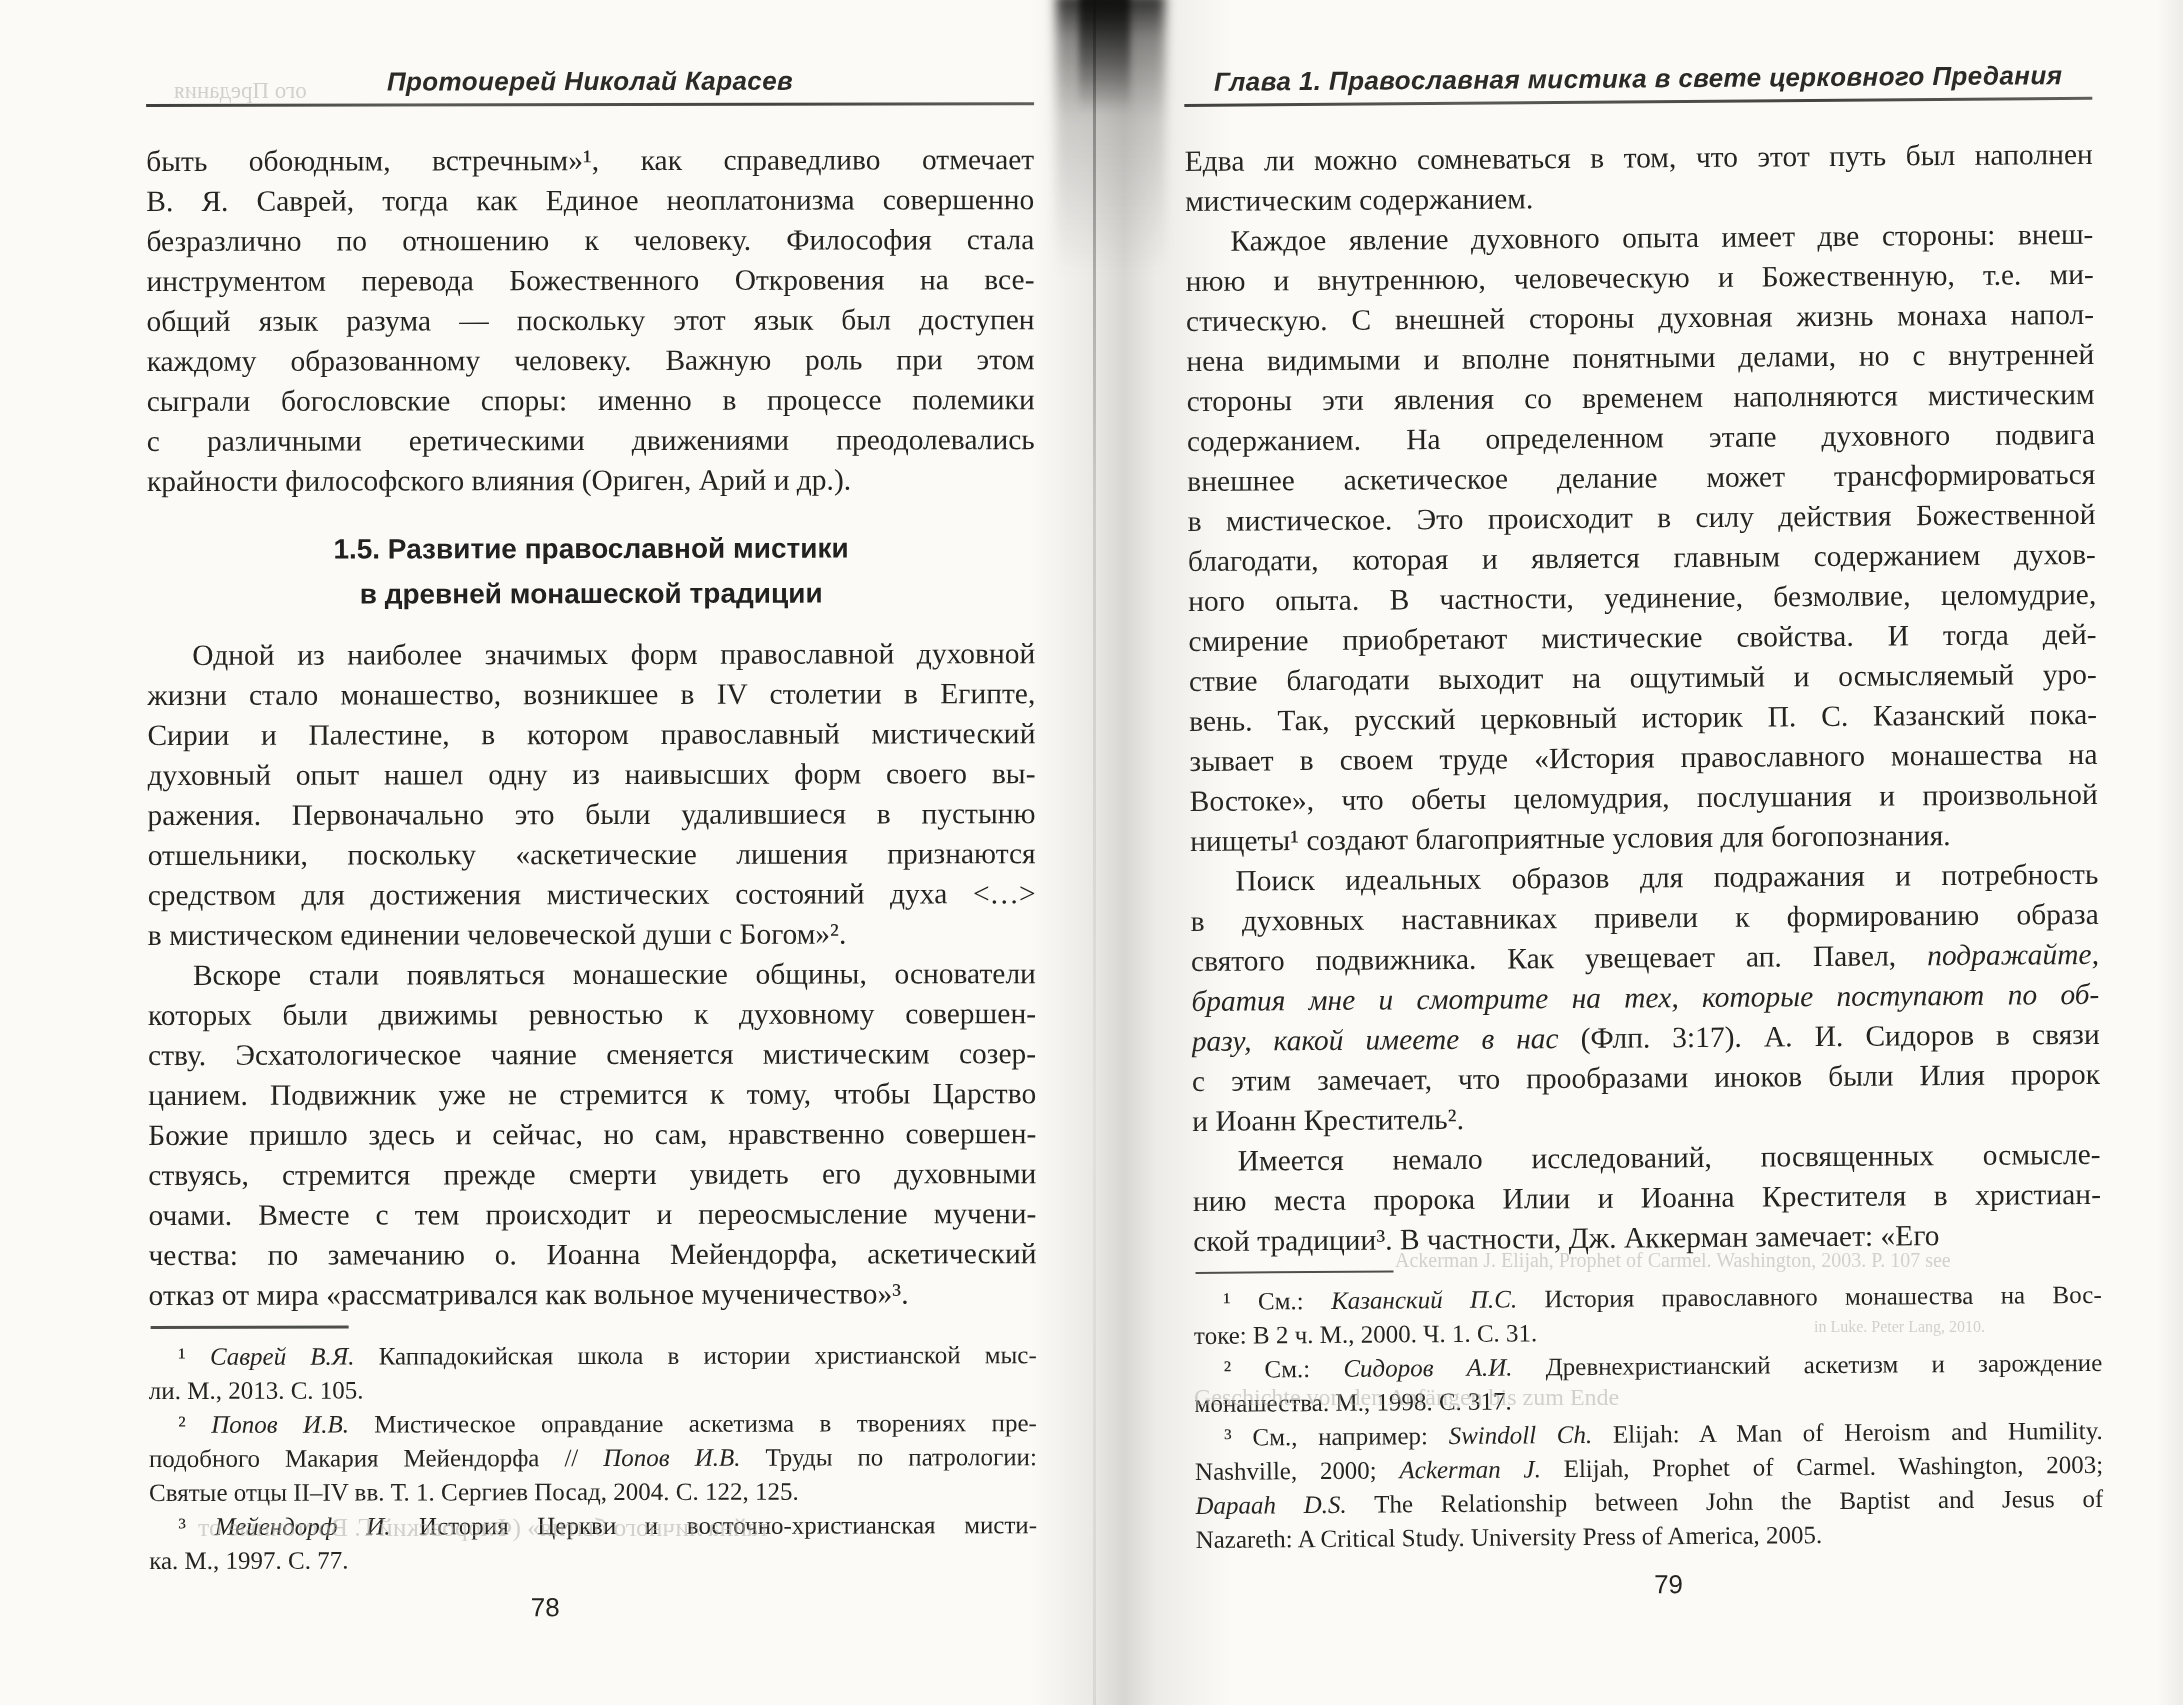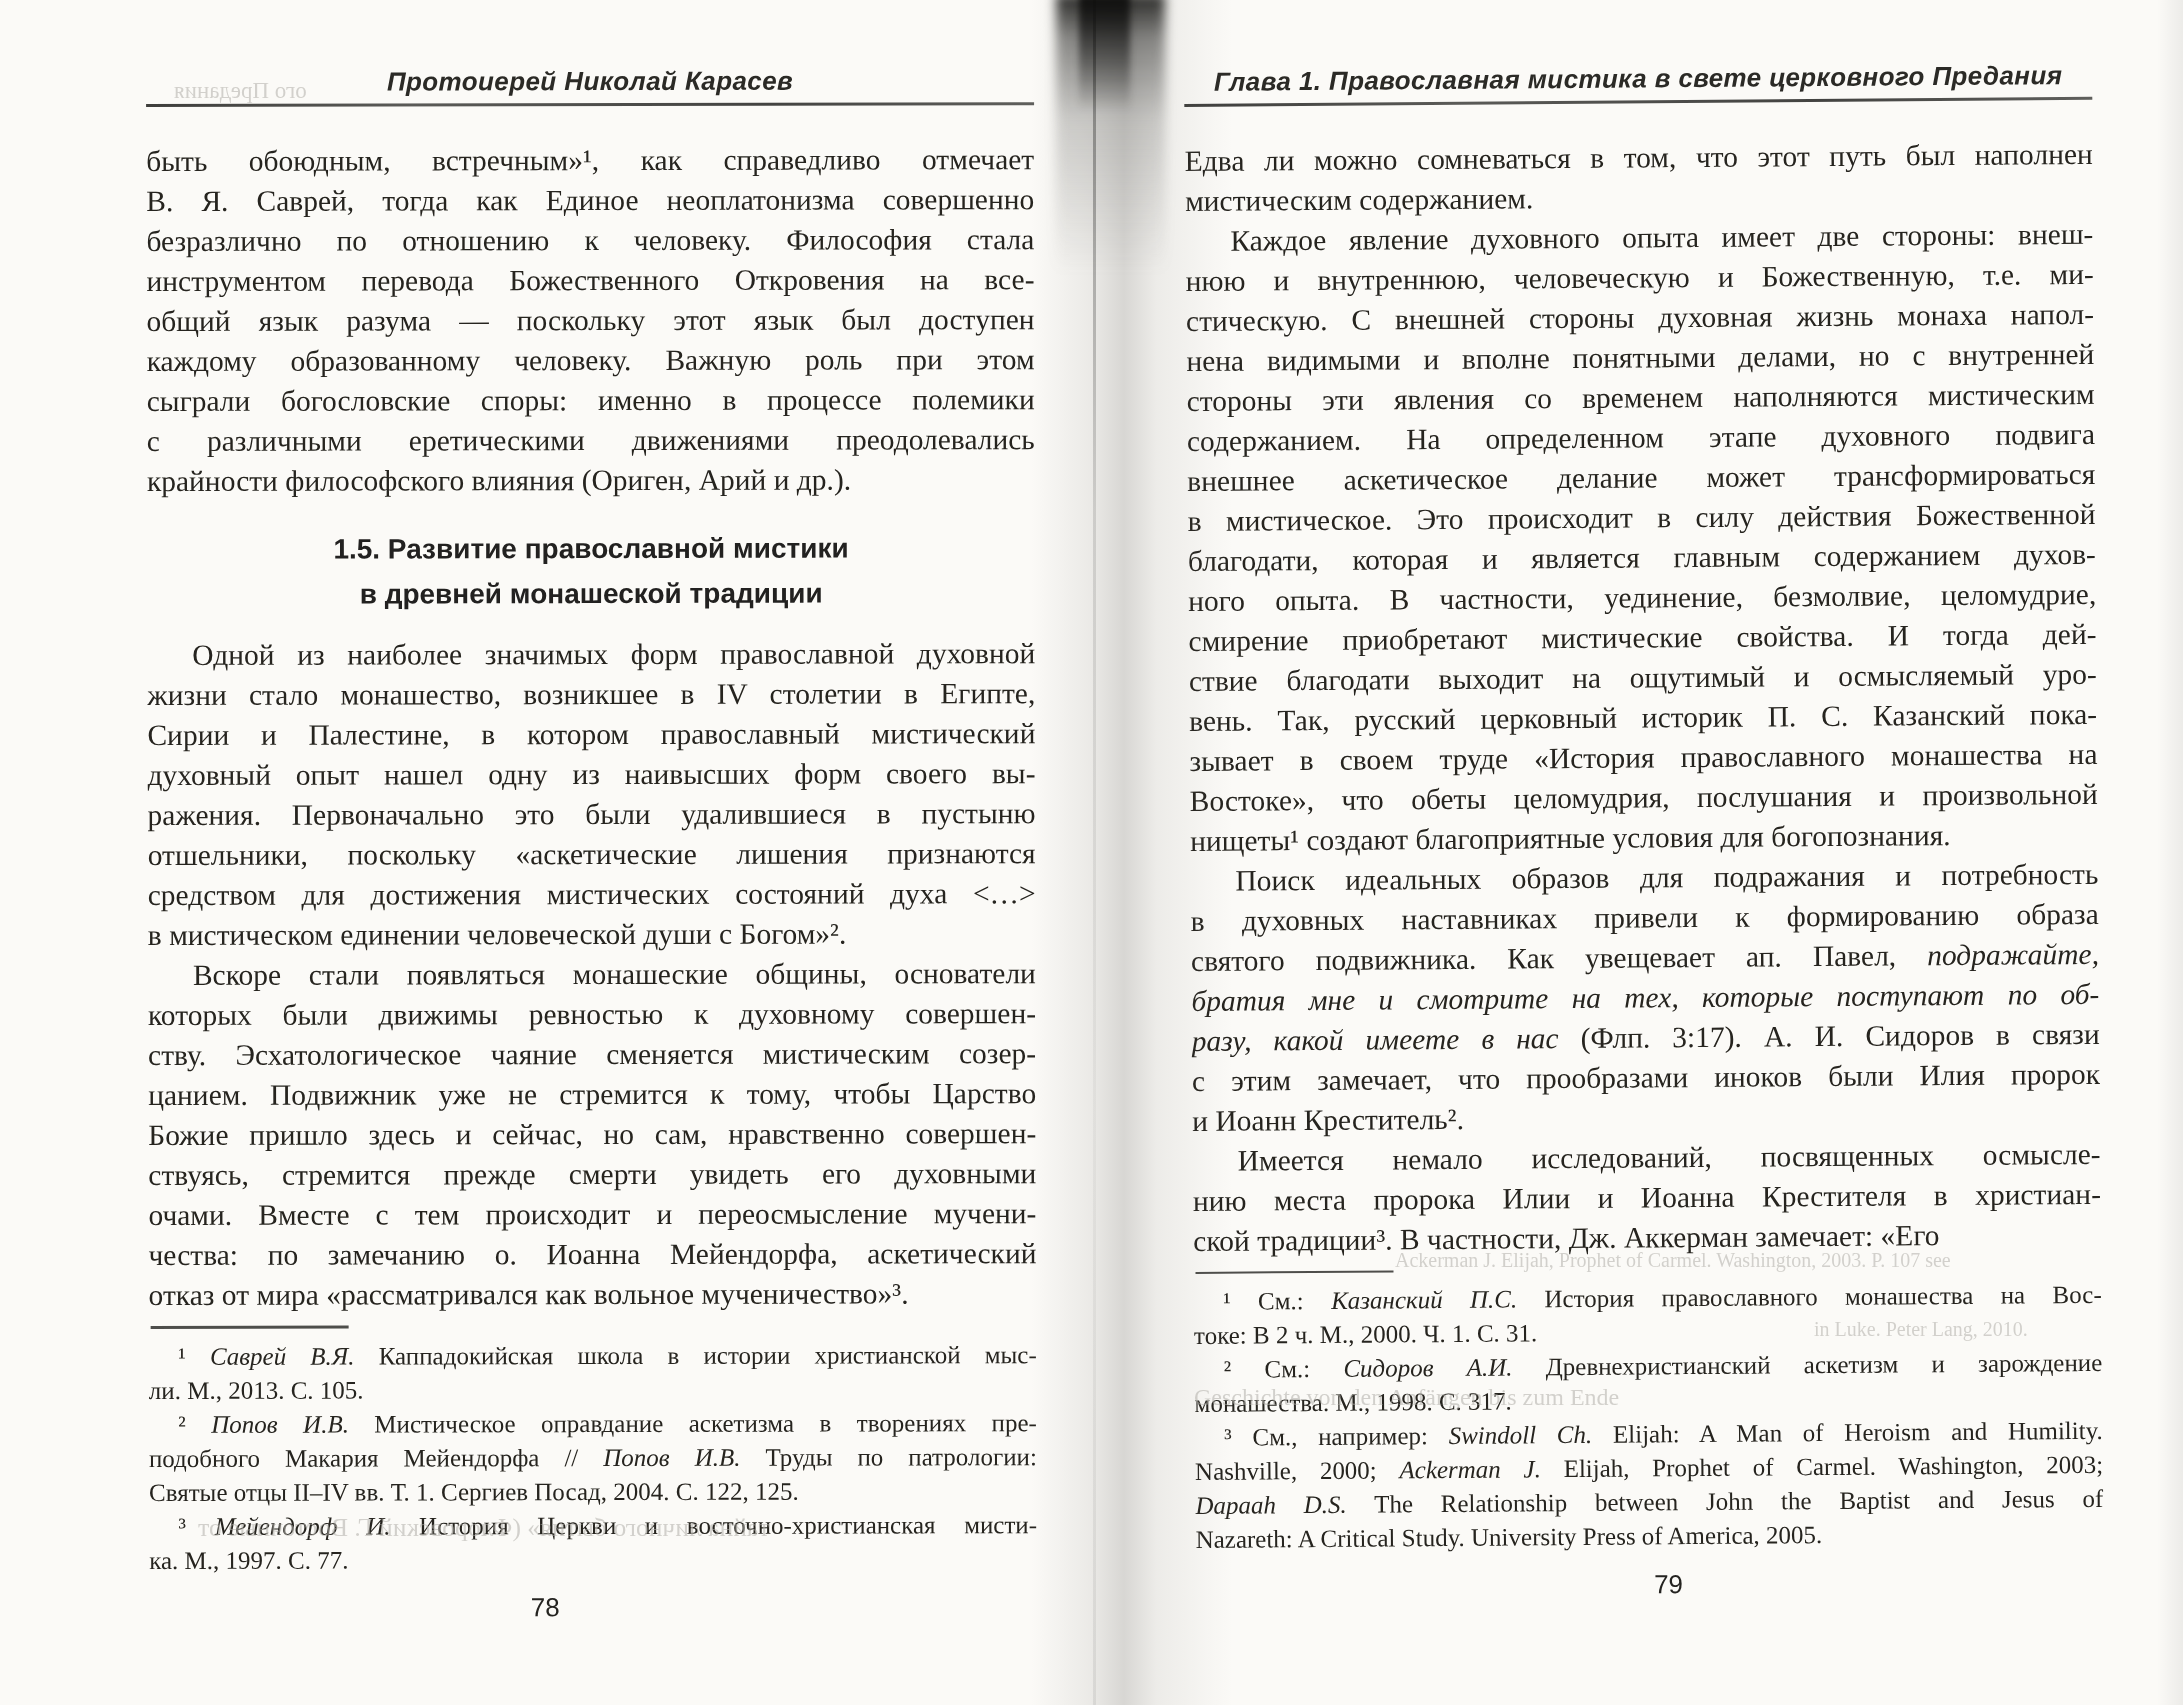--- a/index.html
+++ b/index.html
@@ -208,16 +208,16 @@
 
   <div class="gutter-band"></div>
   <div class="gutter-edge-line"></div>
   <div class="gutter-top-shadow"></div>
   <div class="gutter-top-core"></div>
   <div class="right-edge-shade"></div>
 
 <div class="ghost mirror" style="left: 174px; top: 78px; font-size: 23px;">ого Предания</div>
     <div class="ghost mirror" style="left: 198px; top: 1513px; font-size: 25.6px;">тайна личного бытия» (Флоровский Г. Восточные от</div>
     <div class="ghost" style="left: 1395px; top: 1249px; font-size: 20px;">Ackerman J. Elijah, Prophet of Carmel. Washington, 2003. P. 107 see</div>
-    <div class="ghost" style="left: 1814px; top: 1318px; font-size: 20px;">in Luke. Peter Lang, 2010.</div>
+    <div class="ghost" style="left: 1814px; top: 1318px; font-size: 16px;">in Luke. Peter Lang, 2010.</div>
     <div class="ghost" style="left: 1194px; top: 1384px; font-size: 24px;">Geschichte von den Anfängen bis zum Ende</div>
   </div>
 
 
 </body></html>

